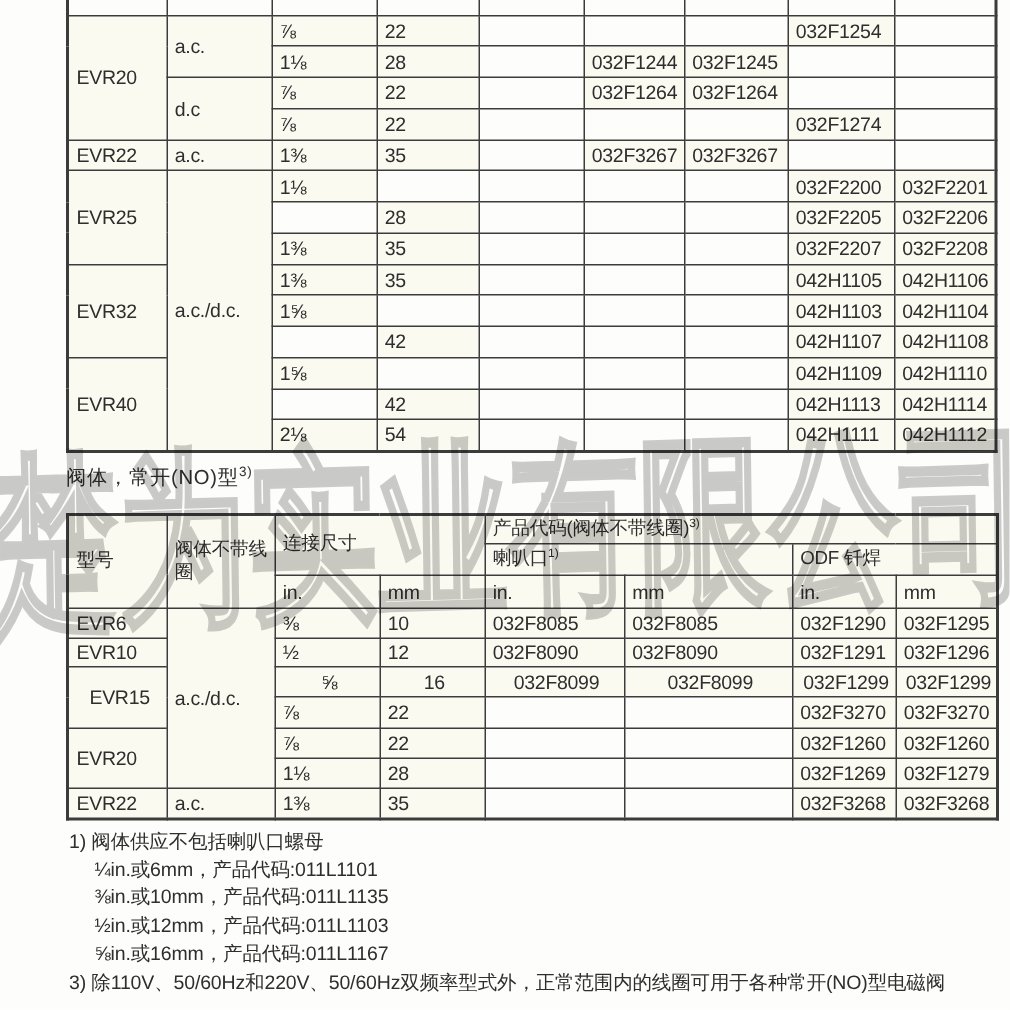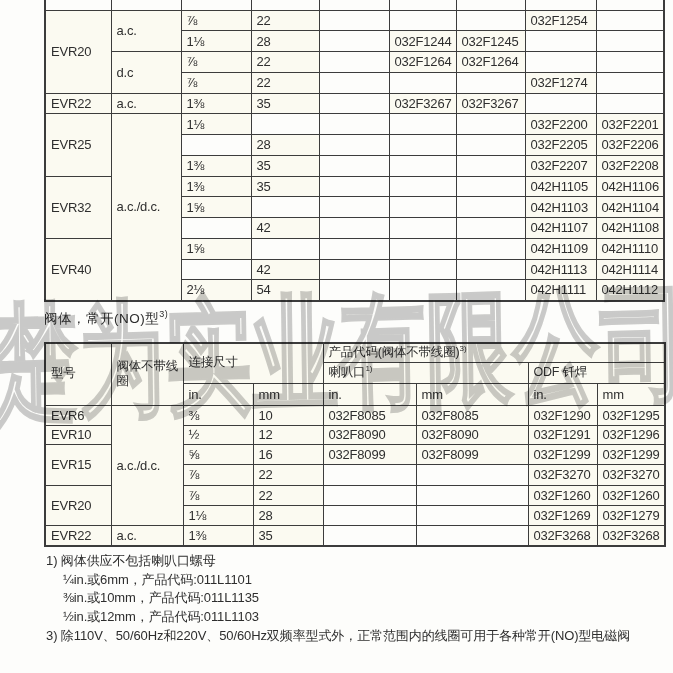--- a/index.html
+++ b/index.html
@@ -252,21 +252,21 @@
         </tr>
         <tr style="height: 19px;">
           <td class="filled"><span>EVR10</span></td>
           <td class="filled"><span>½</span></td>
           <td class="filled"><span>12</span></td>
           <td class="filled"><span>032F8090</span></td>
           <td class="filled"><span>032F8090</span></td>
           <td class="filled"><span>032F1291</span></td>
           <td class="filled"><span>032F1296</span></td>
         </tr>
-        <tr style="height: 20.4px;">
+        <tr style="height: 20.4px; text-align: center;">
           <td rowspan="2" class="filled"><span>EVR15</span></td>
           <td class="filled"><span>⅝</span></td>
           <td class="filled"><span>16</span></td>
           <td class="filled"><span>032F8099</span></td>
           <td class="filled"><span>032F8099</span></td>
           <td class="filled"><span>032F1299</span></td>
           <td class="filled"><span>032F1299</span></td>
         </tr>
         <tr style="height: 20.4px;">
           <td class="filled"><span>⅞</span></td>
@@ -305,16 +305,17 @@
         </tr>
       </tbody>
     </table>
   </div>
 
 <div class="footnotes">
   <div class="fn">1) 阀体供应不包括喇叭口螺母</div>
   <div class="fn fn-indent">¼in.或6mm，产品代码:011L1101</div>
   <div class="fn fn-indent">⅜in.或10mm，产品代码:011L1135</div>
   <div class="fn fn-indent">½in.或12mm，产品代码:011L1103</div>
+  <div class="fn fn-indent">⅝in.或16mm，产品代码:011L1167</div>
   <div class="fn">3) 除110V、50/60Hz和220V、50/60Hz双频率型式外，正常范围内的线圈可用于各种常开(NO)型电磁阀</div>
 </div>
 
 <div class="watermark">楚为实业有限公司</div>
 
 </body></html>

